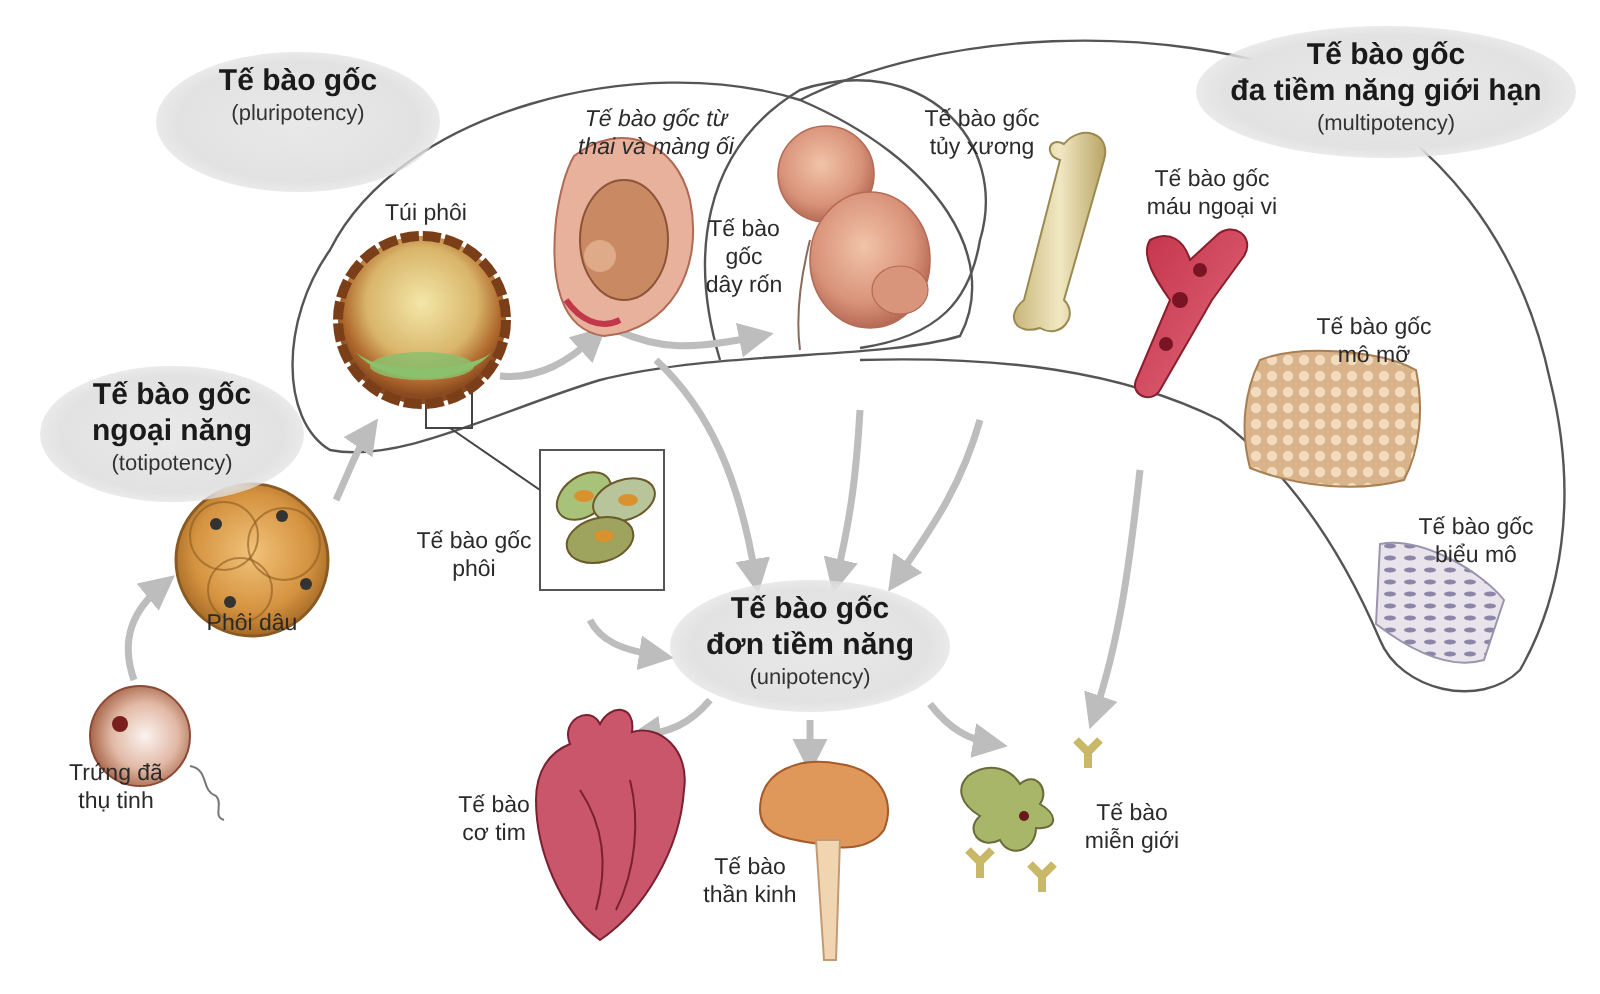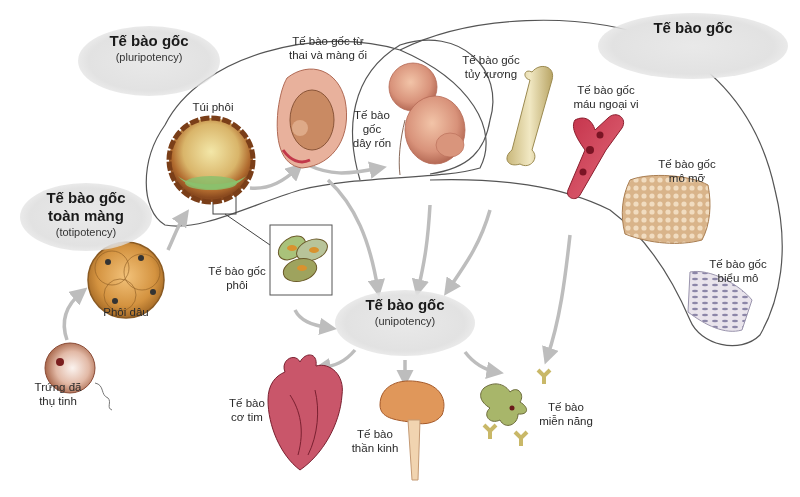--- a/index.html
+++ b/index.html
@@ -170,30 +170,33 @@
   </g>
 </svg>
 
 <div class="bubble" style="left:78px;top:26px;width:142px;height:64px;padding-top:6px;">
   <span class="t1">Tế bào gốc</span>
   <span class="t3">(pluripotency)</span>
 </div>
 
 <div class="bubble" style="left:20px;top:183px;width:132px;height:62px;padding-top:6px;">
   <span class="t1">Tế bào gốc</span>
-  <span class="t2">toàn màng</span>
+  <span class="t2">ngoại năng</span>
   <span class="t3">(totipotency)</span>
 </div>
 
 <div class="bubble" style="left:598px;top:13px;width:190px;height:60px;padding-top:6px;">
   <span class="t1">Tế bào gốc</span>
+  <span class="t2">đa tiềm năng giới hạn</span>
+  <span class="t3">(multipotency)</span>
 </div>
 
 <div class="bubble" style="left:335px;top:290px;width:140px;height:60px;padding-top:6px;">
   <span class="t1">Tế bào gốc</span>
+  <span class="t2">đơn tiềm năng</span>
   <span class="t3">(unipotency)</span>
 </div>
 
 <div class="lbl" style="left:28px;top:380px;width:60px;">
   <div>Trứng đã</div>
   <div>thụ tinh</div>
 </div>
 
 <div class="lbl" style="left:98px;top:305px;width:56px;">
   <div>Phôi dâu</div>
@@ -201,21 +204,21 @@
 
 <div class="lbl" style="left:188px;top:100px;width:50px;">
   <div>Túi phôi</div>
 </div>
 
 <div class="lbl" style="left:204px;top:264px;width:66px;">
   <div>Tế bào gốc</div>
   <div>phôi</div>
 </div>
 
-<div class="lbl" style="left:283px;top:34px;width:90px;">
+<div class="lbl" style="left:283px;top:53px;width:90px;font-style:italic;">
   <div>Tế bào gốc từ</div>
   <div>thai và màng ối</div>
 </div>
 
 <div class="lbl" style="left:350px;top:108px;width:44px;">
   <div>Tế bào</div>
   <div>gốc</div>
   <div>dây rốn</div>
 </div>
 
@@ -244,14 +247,14 @@
   <div>cơ tim</div>
 </div>
 
 <div class="lbl" style="left:348px;top:427px;width:54px;">
   <div>Tế bào</div>
   <div>thần kinh</div>
 </div>
 
 <div class="lbl" style="left:534px;top:400px;width:64px;">
   <div>Tế bào</div>
-  <div>miễn năng</div>
+  <div>miễn giới</div>
 </div>
 
 </body></html>

